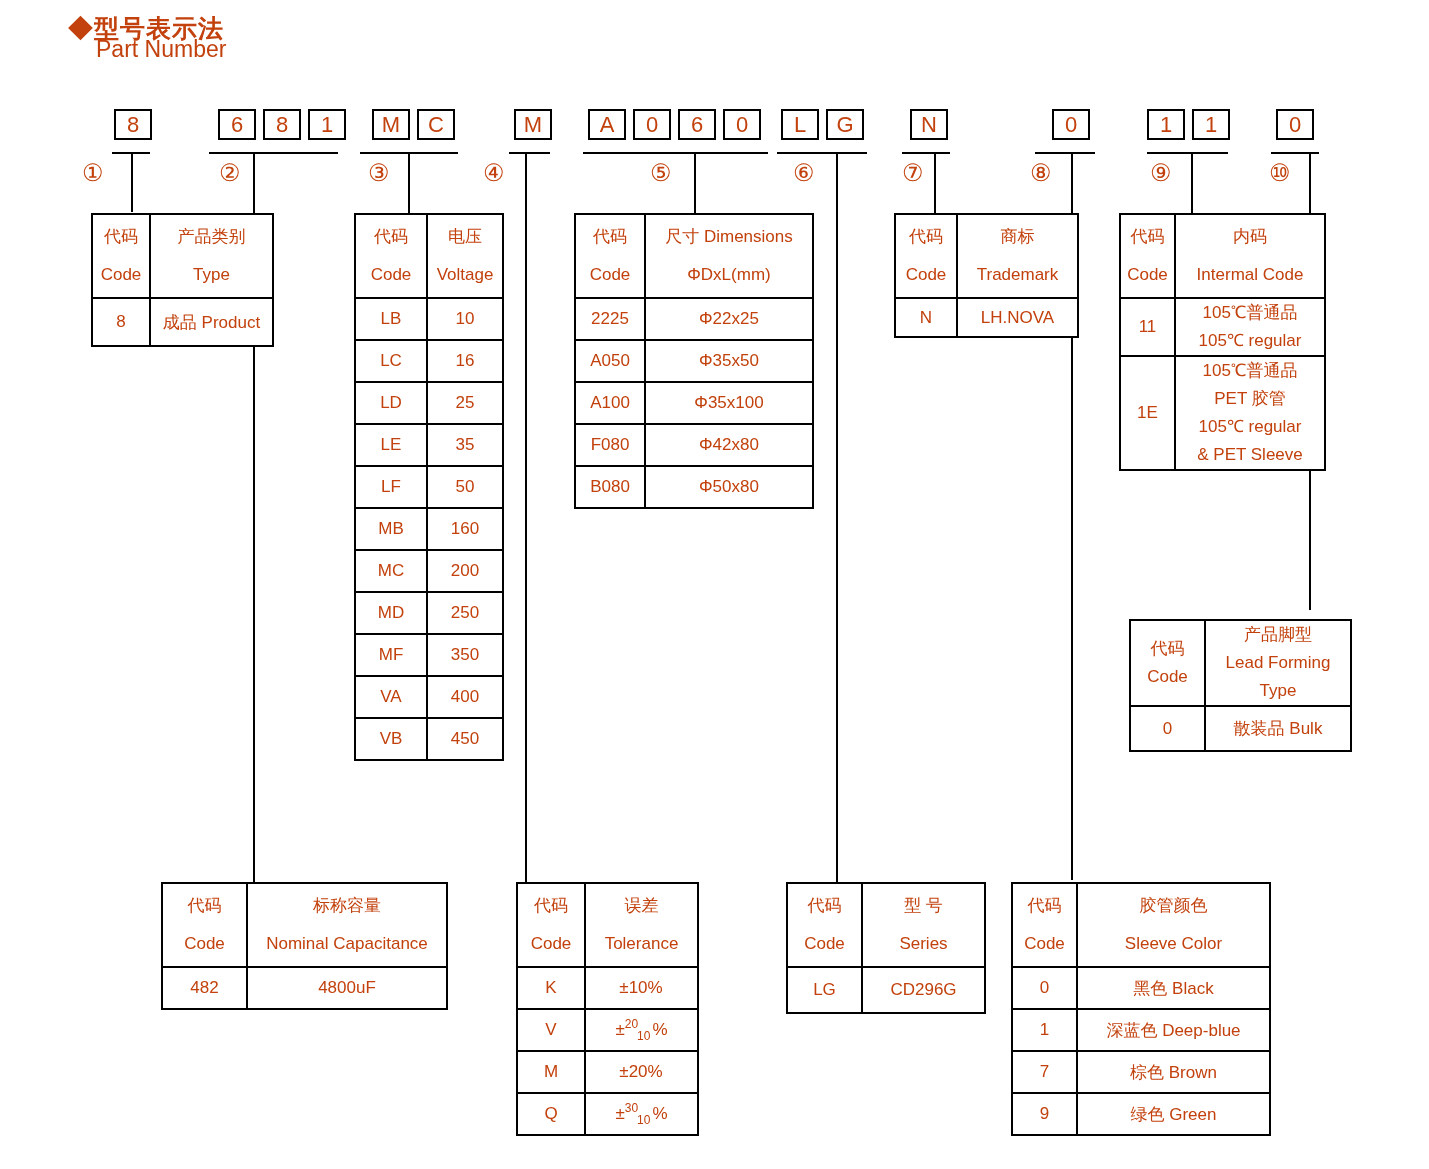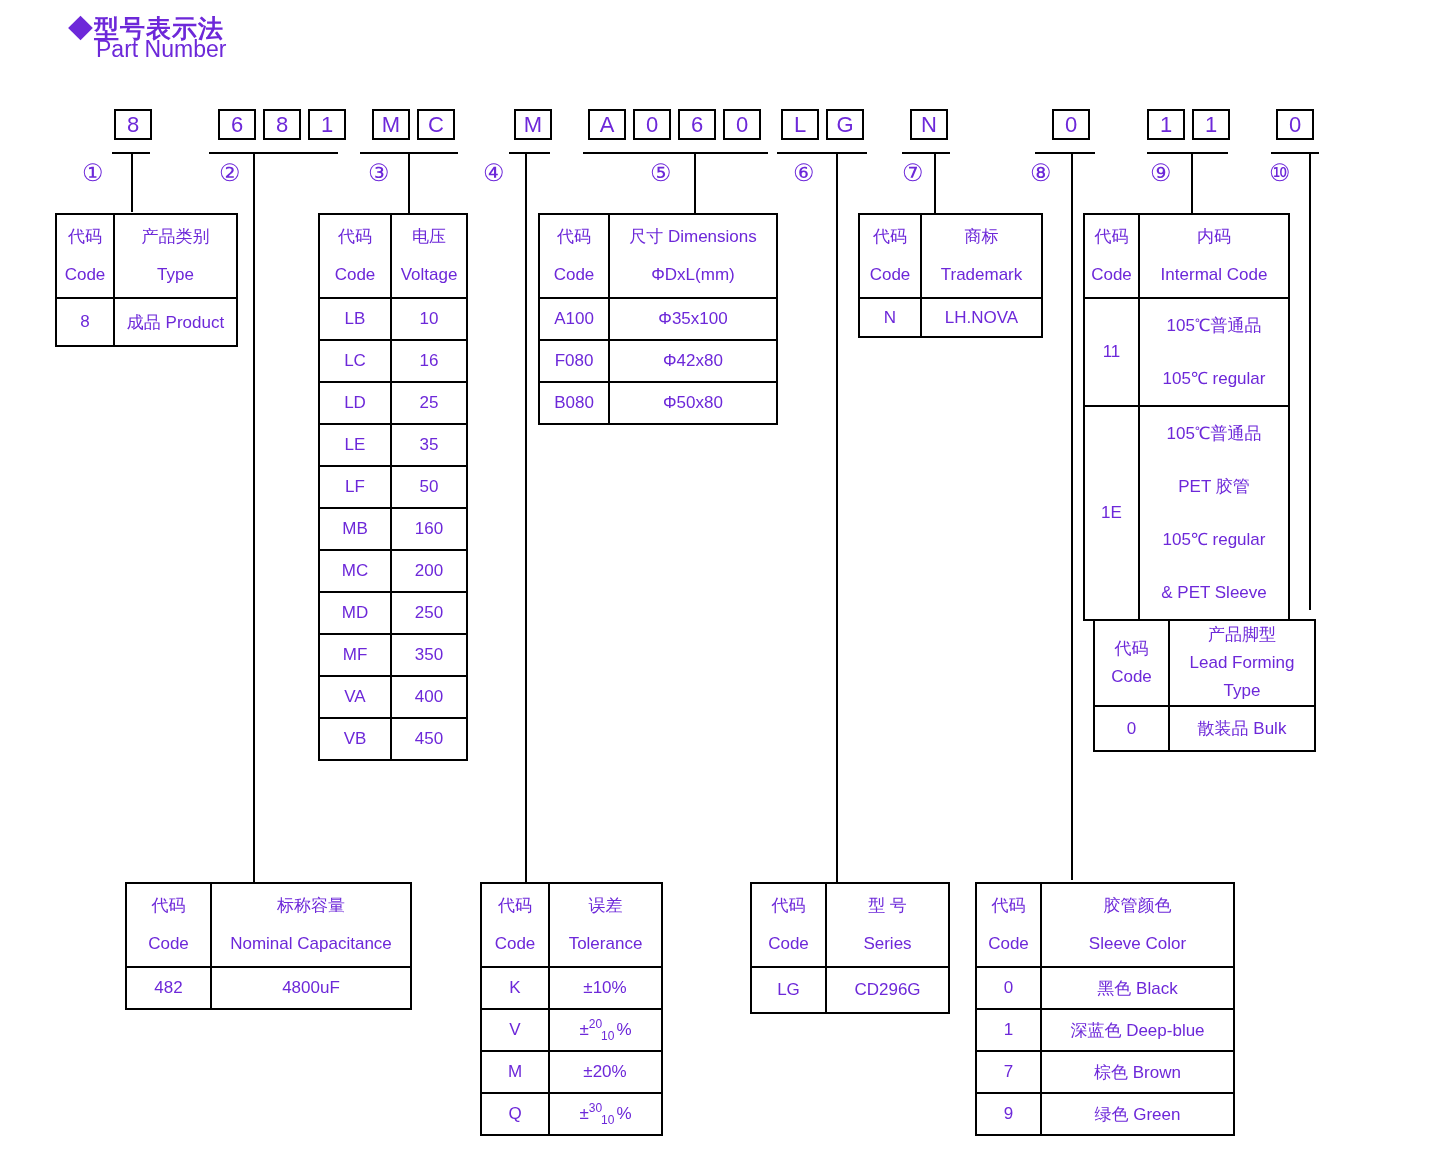--- a/index.html
+++ b/index.html
@@ -1,21 +1,21 @@
 <!DOCTYPE html>
 <html><head>
 <meta charset="utf-8">
 <style>
   html,body{margin:0;padding:0;background:#ffffff;}
   .page{
     position:relative;
     width:1429px;height:1169px;
     background:#fff;
     font-family:"Liberation Sans",sans-serif;
-    color:#6d28d9;
+    color:#c2410c;
     overflow:hidden;
   }
   .title-zh{
     position:absolute;left:68px;top:12px;
     font-size:25px;font-weight:bold;letter-spacing:1px;
   }
   .title-en{
     position:absolute;left:96px;top:36px;
     font-size:23px;
   }
@@ -38,36 +38,37 @@
   }
   .marker{
     position:absolute;top:161px;
     font-size:24px;line-height:24px;
   }
   table.dtable{
     position:absolute;
     border-collapse:collapse;
     table-layout:fixed;
     background:#fff;
+    margin-left:36px;
   }
   table.dtable th, table.dtable td{
     border:2px solid #000;
     text-align:center;
     vertical-align:middle;
     padding:0;
     font-size:17px;
   }
   table.dtable th{
     font-weight:normal;
     white-space:pre-line;
     line-height:38px;
     height:82px;
   }
   table.dtable td{height:40px;}
-  td.multiline{white-space:pre-line;line-height:53px;}
+  td.multiline{white-space:pre-line;line-height:28px;}
   table[data-name="product-type-table"] tbody td{height:46px;}
   table[data-name="trademark-table"] tbody td{height:37px;}
   table[data-name="series-table"] tbody td{height:44px;}
   table[data-name="lead-forming-table"] th{line-height:28px;height:84px;}
   table[data-name="lead-forming-table"] tbody td{height:43px;}
   table[data-name="internal-code-table"] tbody td{height:auto;}
   .tsup{font-size:12px;vertical-align:7px;}
   .tsub{font-size:12px;vertical-align:-5px;margin-left:-1px;margin-right:2px;}
 </style>
 </head>
@@ -252,20 +253,28 @@
     <thead>
         <tr>
       <th data-name="code-header">代码
 Code</th>
       <th data-name="dimensions-header">尺寸 Dimensions
 ΦDxL(mm)</th>
     </tr>
       </thead>
     <tbody>
 
+    <tr data-name="table-row">
+        <td data-name="code-cell">2225</td>
+        <td data-name="value-cell">Φ22x25</td>
+      </tr>
+        <tr data-name="table-row">
+        <td data-name="code-cell">A050</td>
+        <td data-name="value-cell">Φ35x50</td>
+      </tr>
         <tr data-name="table-row">
         <td data-name="code-cell">A100</td>
         <td data-name="value-cell">Φ35x100</td>
       </tr>
         <tr data-name="table-row">
         <td data-name="code-cell">F080</td>
         <td data-name="value-cell">Φ42x80</td>
       </tr>
         <tr data-name="table-row">
         <td data-name="code-cell">B080</td>

